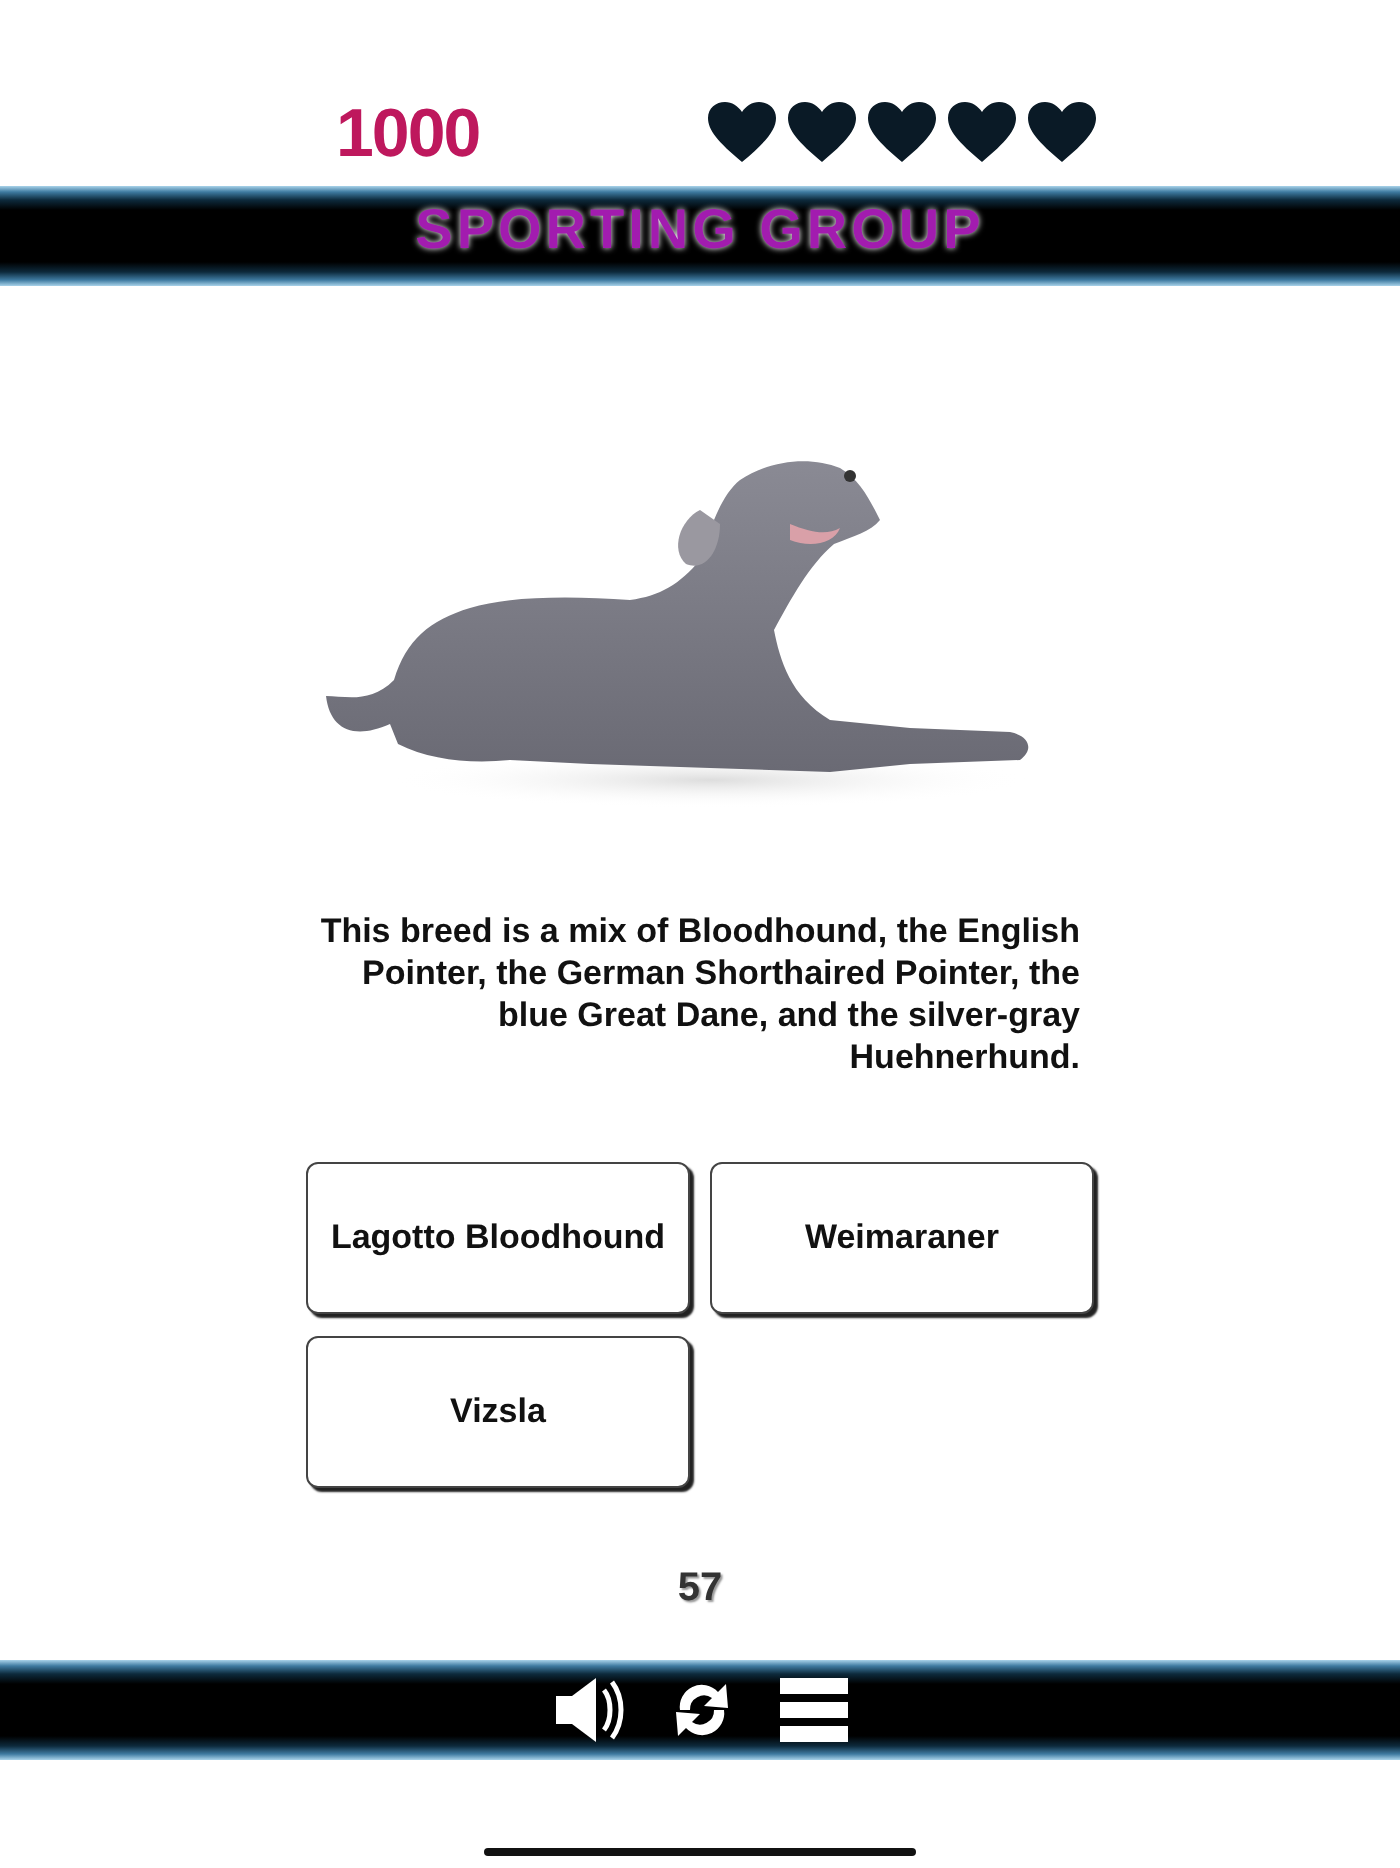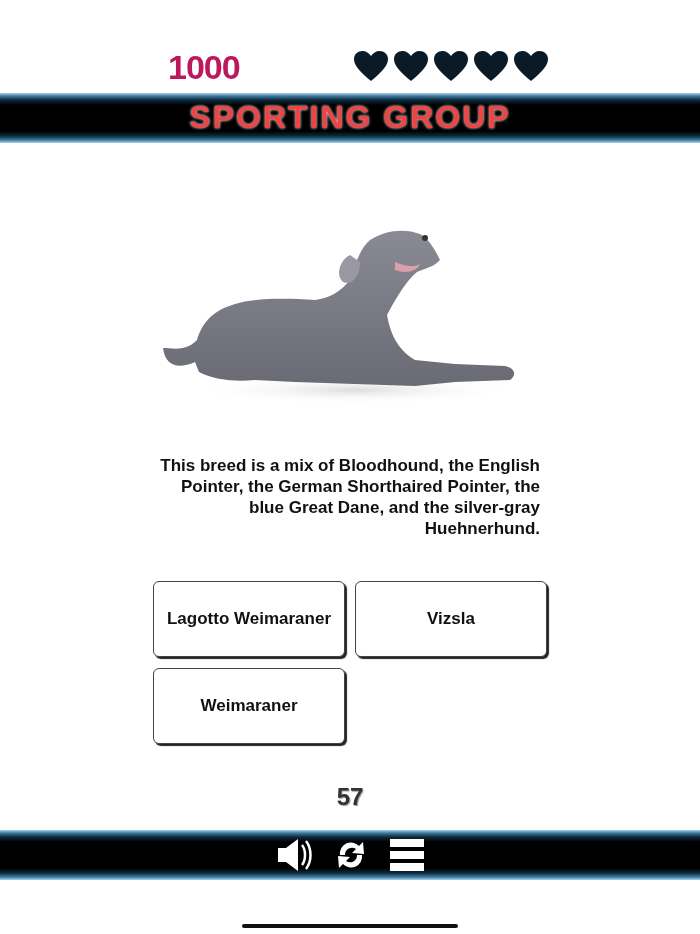--- a/index.html
+++ b/index.html
@@ -3,26 +3,26 @@
 <meta charset="utf-8">
 <style>
   html, body { margin:0; padding:0; }
   body { width:700px; height:934px; background:#fff; position:relative; overflow:hidden; font-family:"Liberation Sans", sans-serif; }
   .score { position:absolute; left:168px; top:48px; font-size:34px; font-weight:bold; color:#be185d; letter-spacing:-1px; }
   .hearts { position:absolute; left:353px; top:50px; display:flex; gap:4px; }
   .heart { width:36px; height:32px; }
   .band { position:absolute; left:0; width:700px; background:linear-gradient(to bottom,#a9d3ea 0%,#3e7aa0 6%,#0d2a3c 14%,#000 24%,#000 76%,#0d2a3c 86%,#3e7aa0 94%,#a9d3ea 100%); }
   .band.top { top:93px; height:50px; }
   .band.bottom { top:830px; height:50px; }
-  .title { position:absolute; left:0; right:0; top:99px; text-align:center; font-size:32px; font-weight:bold; color:#ef4444; letter-spacing:2px; text-shadow:0 0 3px #fff; }
+  .title { position:absolute; left:0; right:0; top:99px; text-align:center; font-size:28px; font-weight:bold; color:#a21caf; letter-spacing:2px; text-shadow:0 0 3px #fff; }
   .dog { position:absolute; left:155px; top:220px; width:370px; height:200px; }
   .desc { position:absolute; left:160px; top:455px; width:380px; text-align:right; font-size:17px; font-weight:bold; line-height:21px; color:#111; }
   .answers { position:absolute; left:153px; top:581px; display:grid; grid-template-columns:192px 192px; grid-gap:11px 10px; }
   .answer { height:74px; border:1.5px solid #444; border-radius:6px; background:#fff; box-shadow:2px 2px 1px #222; display:flex; align-items:center; justify-content:center; font-size:17px; font-weight:bold; color:#111; cursor:pointer; }
-  .timer { position:absolute; left:0; right:0; top:783px; text-align:center; font-size:24px; font-weight:bold; color:#333; text-shadow:1px 1px 1px #999; }
+  .timer { position:absolute; left:0; right:0; top:783px; text-align:center; font-size:20px; font-weight:bold; color:#333; text-shadow:1px 1px 1px #999; }
   .toolbar { position:absolute; left:275px; top:837px; display:flex; gap:16px; align-items:center; }
   .toolbar .btn { width:40px; height:36px; display:flex; align-items:center; justify-content:center; cursor:pointer; }
   .home { position:absolute; left:242px; top:924px; width:216px; height:4px; border-radius:2px; background:#111; }
 </style>
 </head>
 <body>
 
 <div class="score">1000</div>
 
 <div class="hearts">
@@ -60,23 +60,23 @@
   <ellipse cx="200" cy="170" rx="160" ry="14" fill="url(#shadow)"></ellipse>
   <path d="M8 128 C10 145 22 150 40 142 L44 152 C60 160 80 162 100 160 L140 162 L200 164 L260 166 L300 162 L355 160 C362 155 360 148 350 146 L300 144 L260 140 C240 128 235 110 232 95 C240 80 250 62 262 52 C272 48 280 46 285 40 C280 30 275 20 265 14 C250 8 230 10 215 20 C205 28 200 45 195 60 C185 72 175 78 160 80 C130 78 100 78 80 84 C60 90 48 100 42 120 C30 132 18 128 8 128Z" fill="url(#fur)"></path>
   <path d="M195 35 C185 40 180 55 188 62 C198 66 205 55 205 42Z" fill="#9a98a0"></path>
   <path d="M240 42 C250 46 258 48 265 44 C262 52 250 54 240 50Z" fill="#d9a0a8"></path>
   <circle cx="270" cy="18" r="3" fill="#333"></circle>
 </svg>
 
 <div class="desc">This breed is a mix of Bloodhound, the English Pointer, the German Shorthaired Pointer, the blue Great Dane, and the silver-gray Huehnerhund.</div>
 
 <div class="answers">
-  <div class="answer">Lagotto Weimaraner</div>
+  <div class="answer">Lagotto Bloodhound</div>
+  <div class="answer">Weimaraner</div>
   <div class="answer">Vizsla</div>
-  <div class="answer">Weimaraner</div>
 </div>
 
 <div class="timer">57</div>
 
 <div class="band bottom"></div>
 <div class="toolbar">
   <div class="btn">
     <svg width="38" height="36" viewBox="0 0 38 36">
       <rect x="2" y="11" width="8" height="14" fill="#fff"></rect>
       <path d="M10 11 L22 2 L22 34 L10 25Z" fill="#fff"></path>

